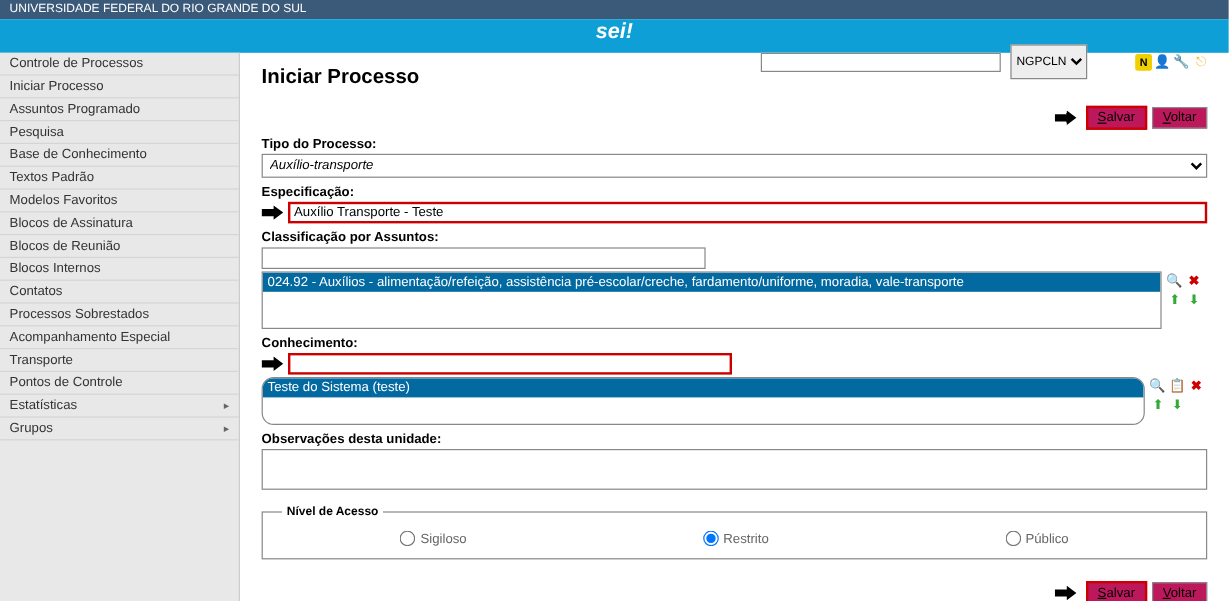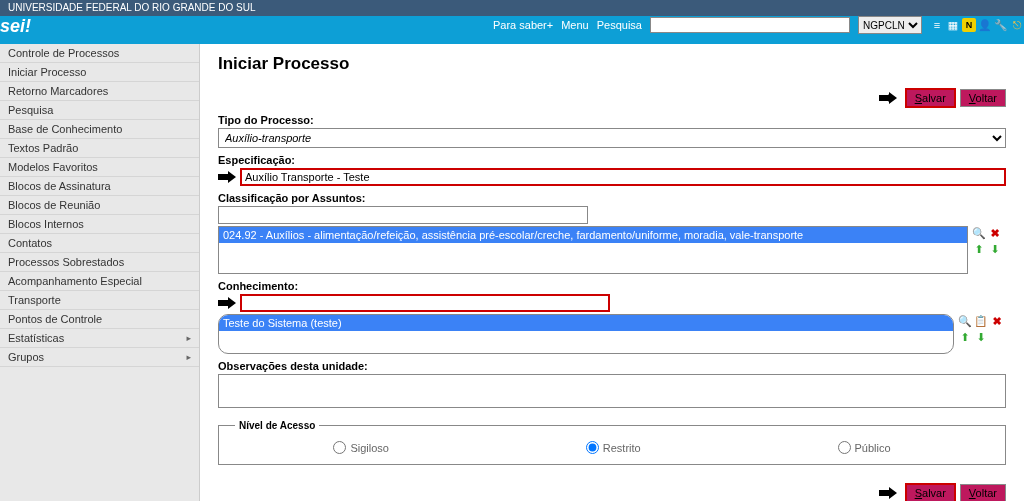--- a/index.html
+++ b/index.html
@@ -1,24 +1,24 @@
 <!DOCTYPE html>
 <html><head>
 <meta charset="utf-8">
 <style>
   * { box-sizing: border-box; margin: 0; padding: 0; }
   body { font-family: Arial, sans-serif; font-size: 11px; background: #fff; width: 1024px; height: 501px; overflow: hidden; }
   .top-bar { background: #3b5a7a; color: #fff; font-size: 10px; padding: 2px 8px; height: 16px; }
-  .header { background: #0d9fd6; height: 28px; display: flex; align-items: flex-start; padding: 0 0; color: #fff; }
+  .header { background: #0d9fd6; height: 28px; display: flex; align-items: center; padding: 0 16px; color: #fff; flex-direction: column; }
   .logo { font-size: 18px; font-weight: bold; font-style: italic; }
   .logo-dot { color: #fff; }
   .header-right { margin-left: auto; display: flex; align-items: center; gap: 8px; font-size: 11px; }
   .header-link { color: #fff; cursor: pointer; }
   .search-box { width: 200px; height: 16px; border: 1px solid #888; font-size: 10px; padding: 0 2px; }
-  .user-select { height: 18px; font-size: 10px; border: 1px solid #888; background: #eee; }
+  .user-select { height: 29px; font-size: 10px; border: 1px solid #888; background: #eee; }
   .header-icons { display: flex; gap: 2px; align-items: center; }
   .hicon { width: 14px; height: 14px; display: inline-flex; align-items: center; justify-content: center; font-size: 11px; cursor: pointer; }
   .icon-list { color: #fff; }
   .icon-n { background: #f0d000; color: #000; font-weight: bold; border-radius: 2px; padding: 0 2px; font-size: 9px; }
   .icon-user { color: #f5c040; }
   .icon-wrench { color: #f5c040; }
   .icon-exit { color: #f5c040; }
   .layout { display: flex; height: calc(501px - 44px); }
   .sidebar { width: 200px; background: #e8e8e8; border-right: 1px solid #ccc; }
   .sidebar-item { padding: 3px 8px; border-bottom: 1px solid #d5d5d5; color: #333; cursor: pointer; font-size: 11px; display: flex; justify-content: space-between; align-items: center; }
@@ -33,21 +33,21 @@
   .select-full { width: 100%; height: 20px; border: 1px solid #888; font-size: 11px; padding: 0 2px; background: #fff; font-style: italic; }
   .input-full { width: 100%; height: 18px; border: 1px solid #888; font-size: 11px; padding: 0 3px; }
   .input-highlight { border: 2px solid #c00; }
   .input-search { width: 370px; }
   .field-with-arrow { display: flex; align-items: center; gap: 2px; }
   .side-arrow { width: 20px; height: 12px; flex-shrink: 0; }
   .field-container { flex: 1; }
   .listbox-wrap { display: flex; gap: 4px; margin-top: 2px; }
   .listbox { flex: 1; border: 1px solid #888; background: #fff; height: 48px; overflow: hidden; }
   .listbox-small { height: 40px; border-radius: 10px; }
-  .listbox-item { background: #3b82f6; color: #fff; padding: 2px 4px; font-size: 11px; }
+  .listbox-item { background: #0369a1; color: #fff; padding: 2px 4px; font-size: 11px; }
   .listbox-icons { display: flex; flex-direction: column; gap: 2px; width: 34px; }
   .icon-row { display: flex; gap: 2px; }
   .sicon { width: 14px; height: 14px; display: inline-flex; align-items: center; justify-content: center; font-size: 11px; cursor: pointer; }
   .icon-search { color: #b07030; }
   .icon-del { color: #c00; font-weight: bold; }
   .icon-up { color: #3a3; }
   .icon-down { color: #3a3; }
   .icon-edit { color: #c09020; }
   .textarea-full { width: 100%; height: 34px; border: 1px solid #888; resize: none; font-size: 11px; padding: 2px; }
   .fieldset { border: 1px solid #888; padding: 10px 16px; margin-top: 10px; }
@@ -85,21 +85,21 @@
 
 <div class="layout">
   <div class="sidebar">
     <div class="sidebar-item">
         <span>Controle de Processos</span>
       </div>
     <div class="sidebar-item">
         <span>Iniciar Processo</span>
       </div>
     <div class="sidebar-item">
-        <span>Retorno Marcadores</span>
+        <span>Assuntos Programado</span>
       </div>
     <div class="sidebar-item">
         <span>Pesquisa</span>
       </div>
     <div class="sidebar-item">
         <span>Base de Conhecimento</span>
       </div>
     <div class="sidebar-item">
         <span>Textos Padrão</span>
       </div>

